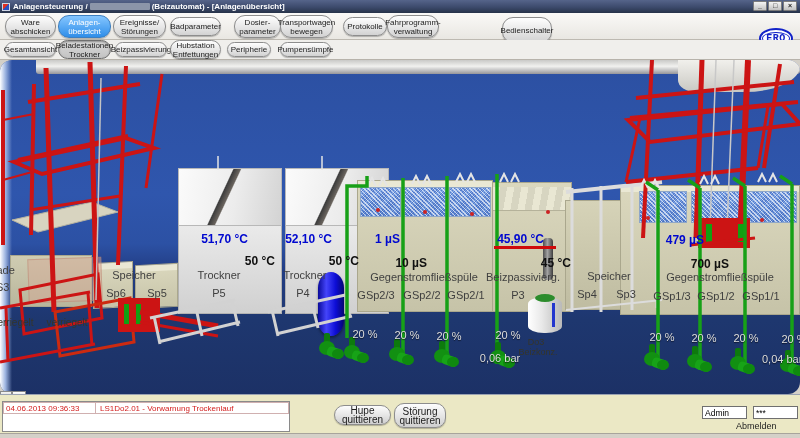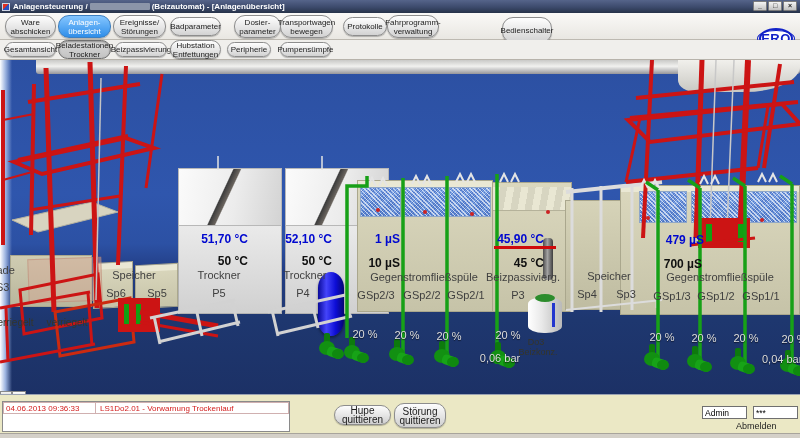--- a/index.html
+++ b/index.html
@@ -22,25 +22,25 @@
   .tb2 { position:absolute; top:40px; left:0; width:800px; height:20px; background:#f0efec; border-bottom:1px solid #b7b3ab; }
   .btn { position:absolute; border:1px solid #8d8d8d; border-radius:11px;
     background:linear-gradient(#fefefe,#d2d2d2); color:#1c1c1c; font-size:8px; line-height:9px;
     display:flex; align-items:center; justify-content:center; text-align:center;
     box-shadow:0 1px 1px rgba(0,0,0,.25); }
   .btn .lbl { white-space:pre-line; }
   .btn.active { background:linear-gradient(#85c6ff,#2f8ee9); color:#fff; border-color:#3d7fc0; }
   .btn.pressed { background:linear-gradient(#d9d9d9,#c3c3c3); border-color:#6f6f6f; box-shadow:inset 0 1px 2px rgba(0,0,0,.35); }
   .erologo { position:absolute; right:7px; top:15px; width:34px; height:21px; border:2px solid #1222c8; border-radius:50%;
     background:#fff; display:flex; align-items:center; justify-content:center; }
-  .erologo .inner { border:1px solid #1222c8; border-radius:50%; padding:0 3px; color:#1222c8; font-weight:bold; font-size:13px; letter-spacing:.5px; }
+  .erologo .inner { border:1px solid #1222c8; border-radius:50%; padding:0 3px; color:#1222c8; font-weight:bold; font-size:10px; letter-spacing:.5px;font-family:Liberation Mono, monospace; }
 
   
   .scene { position:absolute; top:60px; left:0; width:800px; height:334px; overflow:hidden;
-    background:linear-gradient(180deg,#2c50a2 0%,#2f56ad 40%,#2c51a4 55%,#223d84 63%,#1e376f 78%,#1c3166 100%); }
+    background:linear-gradient(180deg,#2c50a2 0%,#2f56ad 40%,#2c51a4 55%,#223d84 63%,#1e376f 78%,#1c3166 100%);border-radius:12px; }
   .leftglow { position:absolute; left:0; top:0; width:12px; height:334px;
     background:linear-gradient(90deg,#ffffff 0%,#9db4e0 45%,rgba(45,81,166,0) 100%); }
   .ceiling { position:absolute; left:36px; top:0; width:764px; height:14px;
     background:linear-gradient(180deg,#c9c9c7 0%,#f1f1ef 45%,#96969a 100%); border-radius:0 0 3px 3px; }
   .ceilblob { position:absolute; left:678px; top:0; width:122px; height:32px;
     background:linear-gradient(#f1f0ec,#c9c8c2); border-radius:0 0 55px 18px / 0 0 26px 12px; }
   .tank { position:absolute; background:linear-gradient(#dbd8be,#c6c3a8); border:1px solid #aaa78d; }
   .tanktop { position:absolute; left:0; top:0; width:100%; height:6px; background:#eae8d4; }
   .water { position:absolute; top:6px; height:30px; border:1px solid #8ea6c8;
     background:
@@ -61,21 +61,21 @@
     background:linear-gradient(90deg,#ffffff,#e9e9e9 40%,#c9c9c9 80%,#b9b9b9); }
   .do3cyl:before { content:""; position:absolute; left:7px; top:-3px; width:20px; height:8px; border-radius:50%; background:#2c8c2c; }
   .do3cyl:after { content:""; position:absolute; right:7px; top:6px; width:3px; height:24px; background:#2336ce; }
   .greypipe { position:absolute; left:543px; top:178px; width:10px; height:42px; border-radius:4px;
     background:linear-gradient(90deg,#4e4e4e,#a2a2a2 45%,#3e3e3e); }
   .overlaybox { position:absolute; left:28px; top:198px; width:74px; height:44px;
     background:rgba(212,170,150,.5); transform:rotate(-2deg); border:1px solid rgba(180,120,100,.4); }
 
   .lab { position:absolute; font-size:11px; color:#3f3f3f; text-align:center; }
   .v { color:#0008cf; font-weight:bold; font-size:12px; text-align:right; }
-  .s { color:#101010; font-weight:bold; font-size:12px; text-align:right; }
+  .s { color:#101010; font-weight:bold; font-size:12px; text-align:right;margin-left:27px; }
   .pct { color:#dedede; font-size:11px; text-shadow:0 1px 1px rgba(0,0,0,.6); }
   .dark { color:#35352a; font-size:10px; }
   .redline { position:absolute; left:494px; top:186px; width:62px; height:3px; background:#cf0a0a; }
 
   
   .statusbar { position:absolute; top:394px; left:0; width:800px; height:39px; background:#ebe8c5; border-top:1px solid #9aa2b2; }
   .scrollfrag { position:absolute; left:0px; top:391px; height:10px; display:flex; }
   .scrollfrag .sb { width:12px; height:10px; background:linear-gradient(#f2f2f2,#c6c6c6); border:1px solid #8a8a8a; font-size:6px; line-height:9px; text-align:center; color:#333; }
   .scrollfrag .th { width:14px; height:10px; background:linear-gradient(#fdfdfd,#cdcdcd); border:1px solid #8a8a8a; }
   .alarmbox { position:absolute; left:2px; top:6px; width:288px; height:31px; background:#fff; border:1px solid #8a8a8a; }

